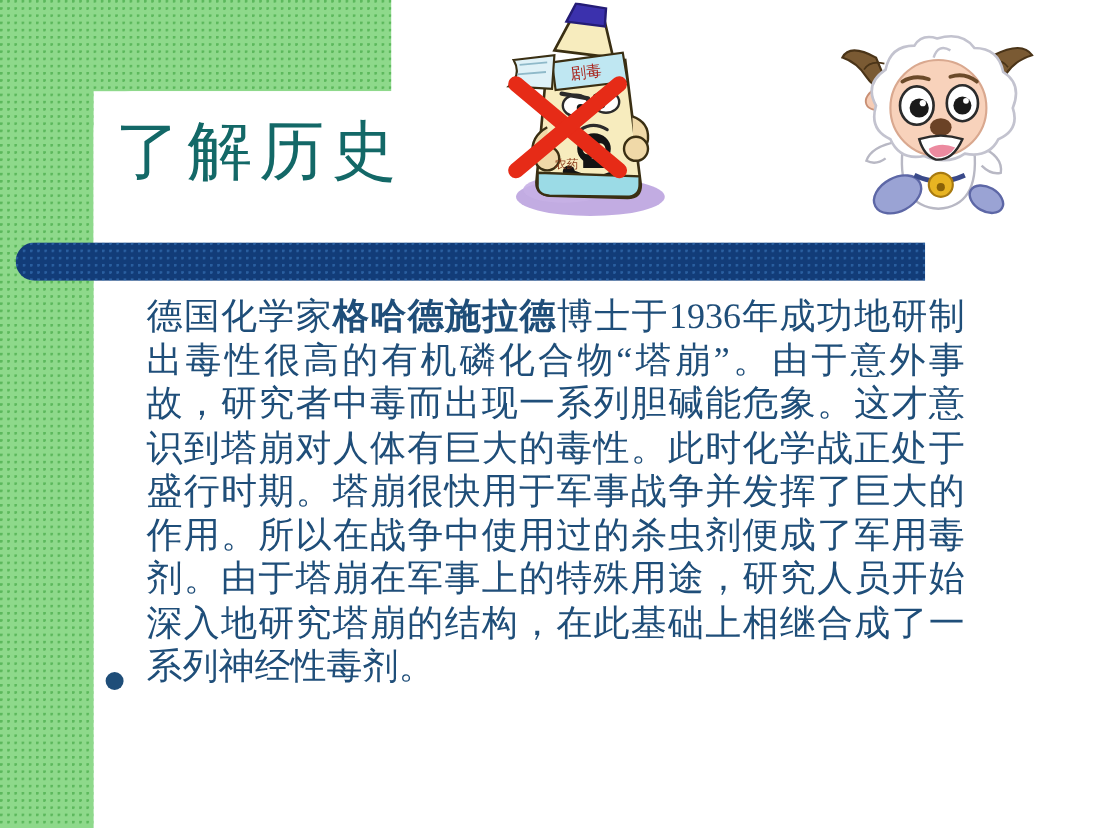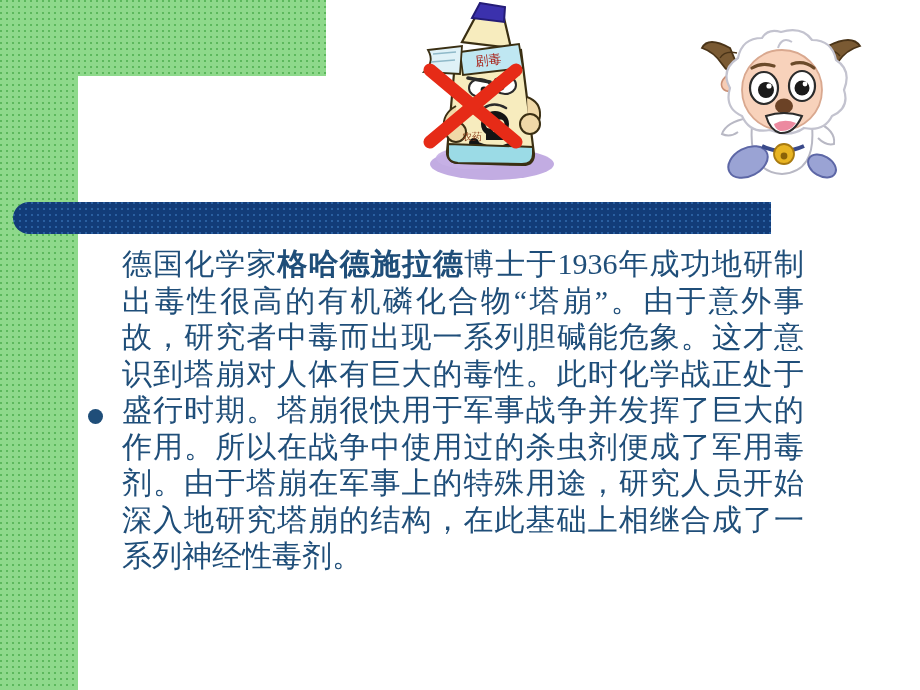--- a/index.html
+++ b/index.html
@@ -82,21 +82,21 @@
 
   
   #body-block {
     position: absolute;
     left: 88px;
     top: 246px;
     width: 716px;
   }
   .bullet-row {
     display: flex;
-    align-items: center;
+    align-items: flex-end;
   }
   .bullet-dot {
     flex: 0 0 auto;
     width: 15px;
     height: 15px;
     border-radius: 50%;
     background: #1f4e79;
     margin-top: 12px;
     margin-right: 19px;
   }
@@ -243,20 +243,21 @@
       <path d="M84 118 Q94 112 106 117 Q100 126 90 125 Q85 123 84 118 Z" fill="#ec8aa0"></path>
 
       <path d="M72 140 Q92 150 114 140" stroke="#3a4a8a" stroke-width="4" fill="none"></path>
       <circle cx="94" cy="148" r="10" fill="#e8b422" stroke="#a87a10" stroke-width="1.8"></circle>
       <circle cx="94" cy="150" r="3.4" fill="#8a6208"></circle>
 
       <path d="M88 42 Q92 30 102 36" stroke="#c3c3cf" stroke-width="2" fill="none"></path>
     </svg>
   </div>
 
+  <div id="title-text">了解历史</div>
 
   <div id="navy-bar"></div>
 
   <div id="body-block">
     <div class="bullet-row">
       <div class="bullet-dot"></div>
       <div class="bullet-text" id="bullet-text"><span>德国化学家</span><b>格哈德施拉德</b><span>博士于1936年成功地研制出毒性很高的有机磷化合物“塔崩”。由于意外事故，研究者中毒而出现一系列胆碱能危象。这才意识到塔崩对人体有巨大的毒性。此时化学战正处于盛行时期。塔崩很快用于军事战争并发挥了巨大的作用。所以在战争中使用过的杀虫剂便成了军用毒剂。由于塔崩在军事上的特殊用途，研究人员开始深入地研究塔崩的结构，在此基础上相继合成了一系列神经性毒剂。</span></div>
     </div>
   </div>
 

